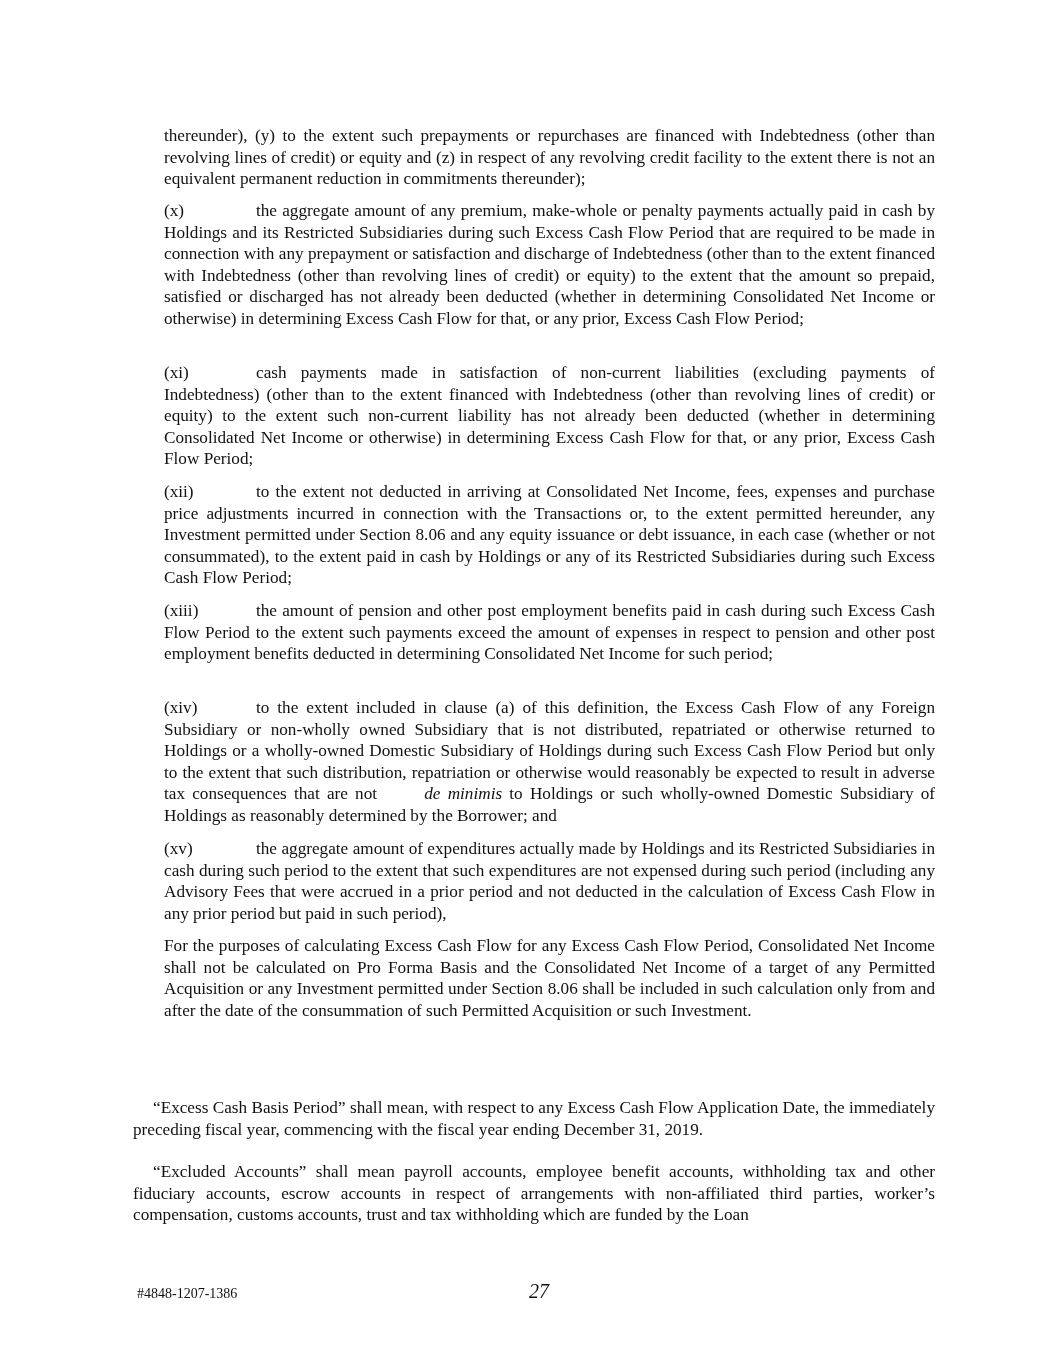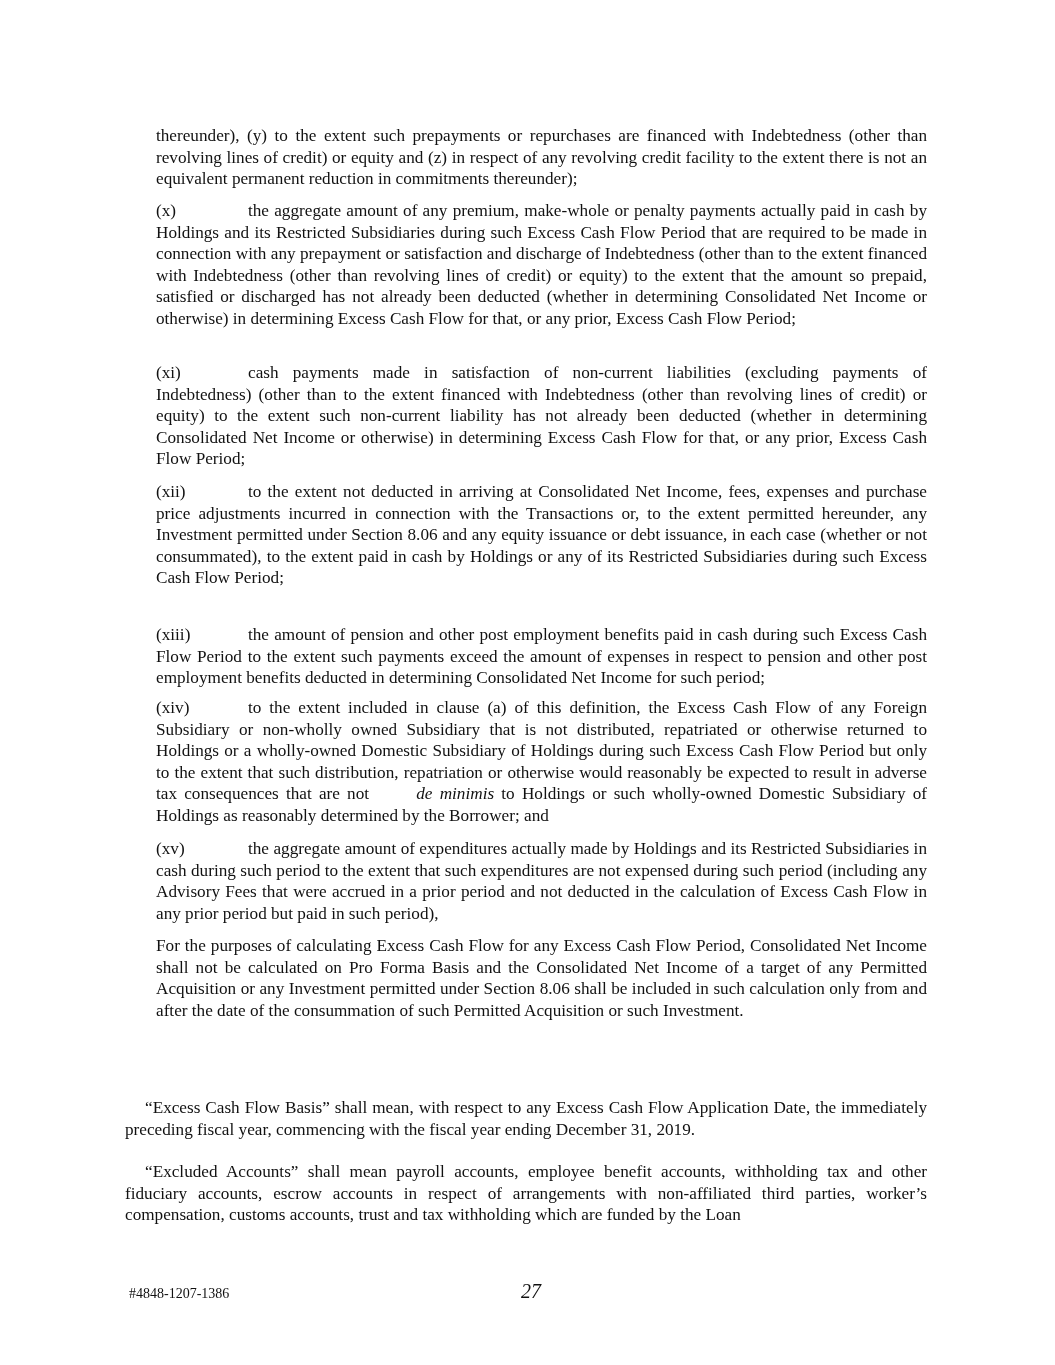--- a/index.html
+++ b/index.html
@@ -10,21 +10,21 @@
     body {
       width: 1055px;
       height: 1365px;
       position: relative;
       overflow: hidden;
       font-family: "Liberation Serif", "DejaVu Serif", serif;
       color: #111111;
     }
     .page {
       position: absolute;
-      left: 1px; top: 0;
+      left: 9px; top: 0;
       width: 913px;
       height: 1365px;
     }
     .block {
       position: absolute;
       left: 155px;
       width: 771px;
       font-size: 17.2px;
       line-height: 21.6px;
       text-align: justify;
@@ -70,29 +70,29 @@
   <p class="block" style="top:125px;">
     <span>thereunder), (y) to the extent such prepayments or repurchases are financed with Indebtedness (other than revolving lines of credit) or equity and (z) in respect of any revolving credit facility to the extent there is not an equivalent permanent reduction in commitments thereunder);</span>
   </p>
 
   <p class="block" style="top:200px;"><span class="clause-label">(x)</span><span>the aggregate amount of any premium, make-whole or penalty payments actually paid in cash by Holdings and its Restricted Subsidiaries during such Excess Cash Flow Period that are required to be made in connection with any prepayment or satisfaction and discharge of Indebtedness (other than to the extent financed with Indebtedness (other than revolving lines of credit) or equity) to the extent that the amount so prepaid, satisfied or discharged has not already been deducted (whether in determining Consolidated Net Income or otherwise) in determining Excess Cash Flow for that, or any prior, Excess Cash Flow Period;</span></p>
 
   <p class="block" style="top:362px;"><span class="clause-label">(xi)</span><span>cash payments made in satisfaction of non-current liabilities (excluding payments of Indebtedness) (other than to the extent financed with Indebtedness (other than revolving lines of credit) or equity) to the extent such non-current liability has not already been deducted (whether in determining Consolidated Net Income or otherwise) in determining Excess Cash Flow for that, or any prior, Excess Cash Flow Period;</span></p>
 
   <p class="block" style="top:481px;"><span class="clause-label">(xii)</span><span>to the extent not deducted in arriving at Consolidated Net Income, fees, expenses and purchase price adjustments incurred in connection with the Transactions or, to the extent permitted hereunder, any Investment permitted under </span><span class="u">Section 8.06</span><span> and any equity issuance or debt issuance, in each case (whether or not consummated), to the extent paid in cash by Holdings or any of its Restricted Subsidiaries during such Excess Cash Flow Period;</span></p>
 
-  <p class="block" style="top:600px;margin-top:24px;"><span class="clause-label">(xiii)</span><span>the amount of pension and other post employment benefits paid in cash during such Excess Cash Flow Period to the extent such payments exceed the amount of expenses in respect to pension and other post employment benefits deducted in determining Consolidated Net Income for such period;</span></p>
+  <p class="block" style="top:600px;"><span class="clause-label">(xiii)</span><span>the amount of pension and other post employment benefits paid in cash during such Excess Cash Flow Period to the extent such payments exceed the amount of expenses in respect to pension and other post employment benefits deducted in determining Consolidated Net Income for such period;</span></p>
 
   <p class="block" style="top:697px;"><span class="clause-label">(xiv)</span><span>to the extent included in </span><span class="u">clause (a)</span><span> of this definition, the Excess Cash Flow of any Foreign Subsidiary or non-wholly owned Subsidiary that is not distributed, repatriated or otherwise returned to Holdings or a wholly-owned Domestic Subsidiary of Holdings during such Excess Cash Flow Period but only to the extent that such distribution, repatriation or otherwise would reasonably be expected to result in adverse tax consequences that are not </span><span class="i">de minimis</span><span> to Holdings or such wholly-owned Domestic Subsidiary of Holdings as reasonably determined by the Borrower; and</span></p>
 
   <p class="block" style="top:838px;"><span class="clause-label">(xv)</span><span>the aggregate amount of expenditures actually made by Holdings and its Restricted Subsidiaries in cash during such period to the extent that such expenditures are not expensed during such period (including any Advisory Fees that were accrued in a prior period and not deducted in the calculation of Excess Cash Flow in any prior period but paid in such period),</span></p>
 
   <p class="block" style="top:935px;"><span>For the purposes of calculating Excess Cash Flow for any Excess Cash Flow Period, Consolidated Net Income shall not be calculated on Pro Forma Basis and the Consolidated Net Income of a target of any Permitted Acquisition or any Investment permitted under </span><span class="u">Section 8.06</span><span> shall be included in such calculation only from and after the date of the consummation of such Permitted Acquisition or such Investment.</span></p>
 
 
-  <p class="def" style="top:1097px;"><span>“</span><span class="u">Excess Cash Flow Basis</span><span>”</span><span> shall mean, with respect to any Excess Cash Flow Application Date, the immediately preceding fiscal year, commencing with the fiscal year ending December 31, 2019.</span></p>
+  <p class="def" style="top:1097px;"><span>“</span><span class="u">Excess Cash Basis Period</span><span>”</span><span> shall mean, with respect to any Excess Cash Flow Application Date, the immediately preceding fiscal year, commencing with the fiscal year ending December 31, 2019.</span></p>
 
   <p class="def" style="top:1161px;"><span>“</span><span class="u">Excluded Accounts</span><span>”</span><span> shall mean payroll accounts, employee benefit accounts, withholding tax and other fiduciary accounts, escrow accounts in respect of arrangements with non-affiliated third parties, worker’s compensation, customs accounts, trust and tax withholding which are funded by the Loan</span></p>
 
   <div class="footer-id">#4848-1207-1386</div>
   <div class="page-num">27</div>
 
 </div>
 
 </body></html>

